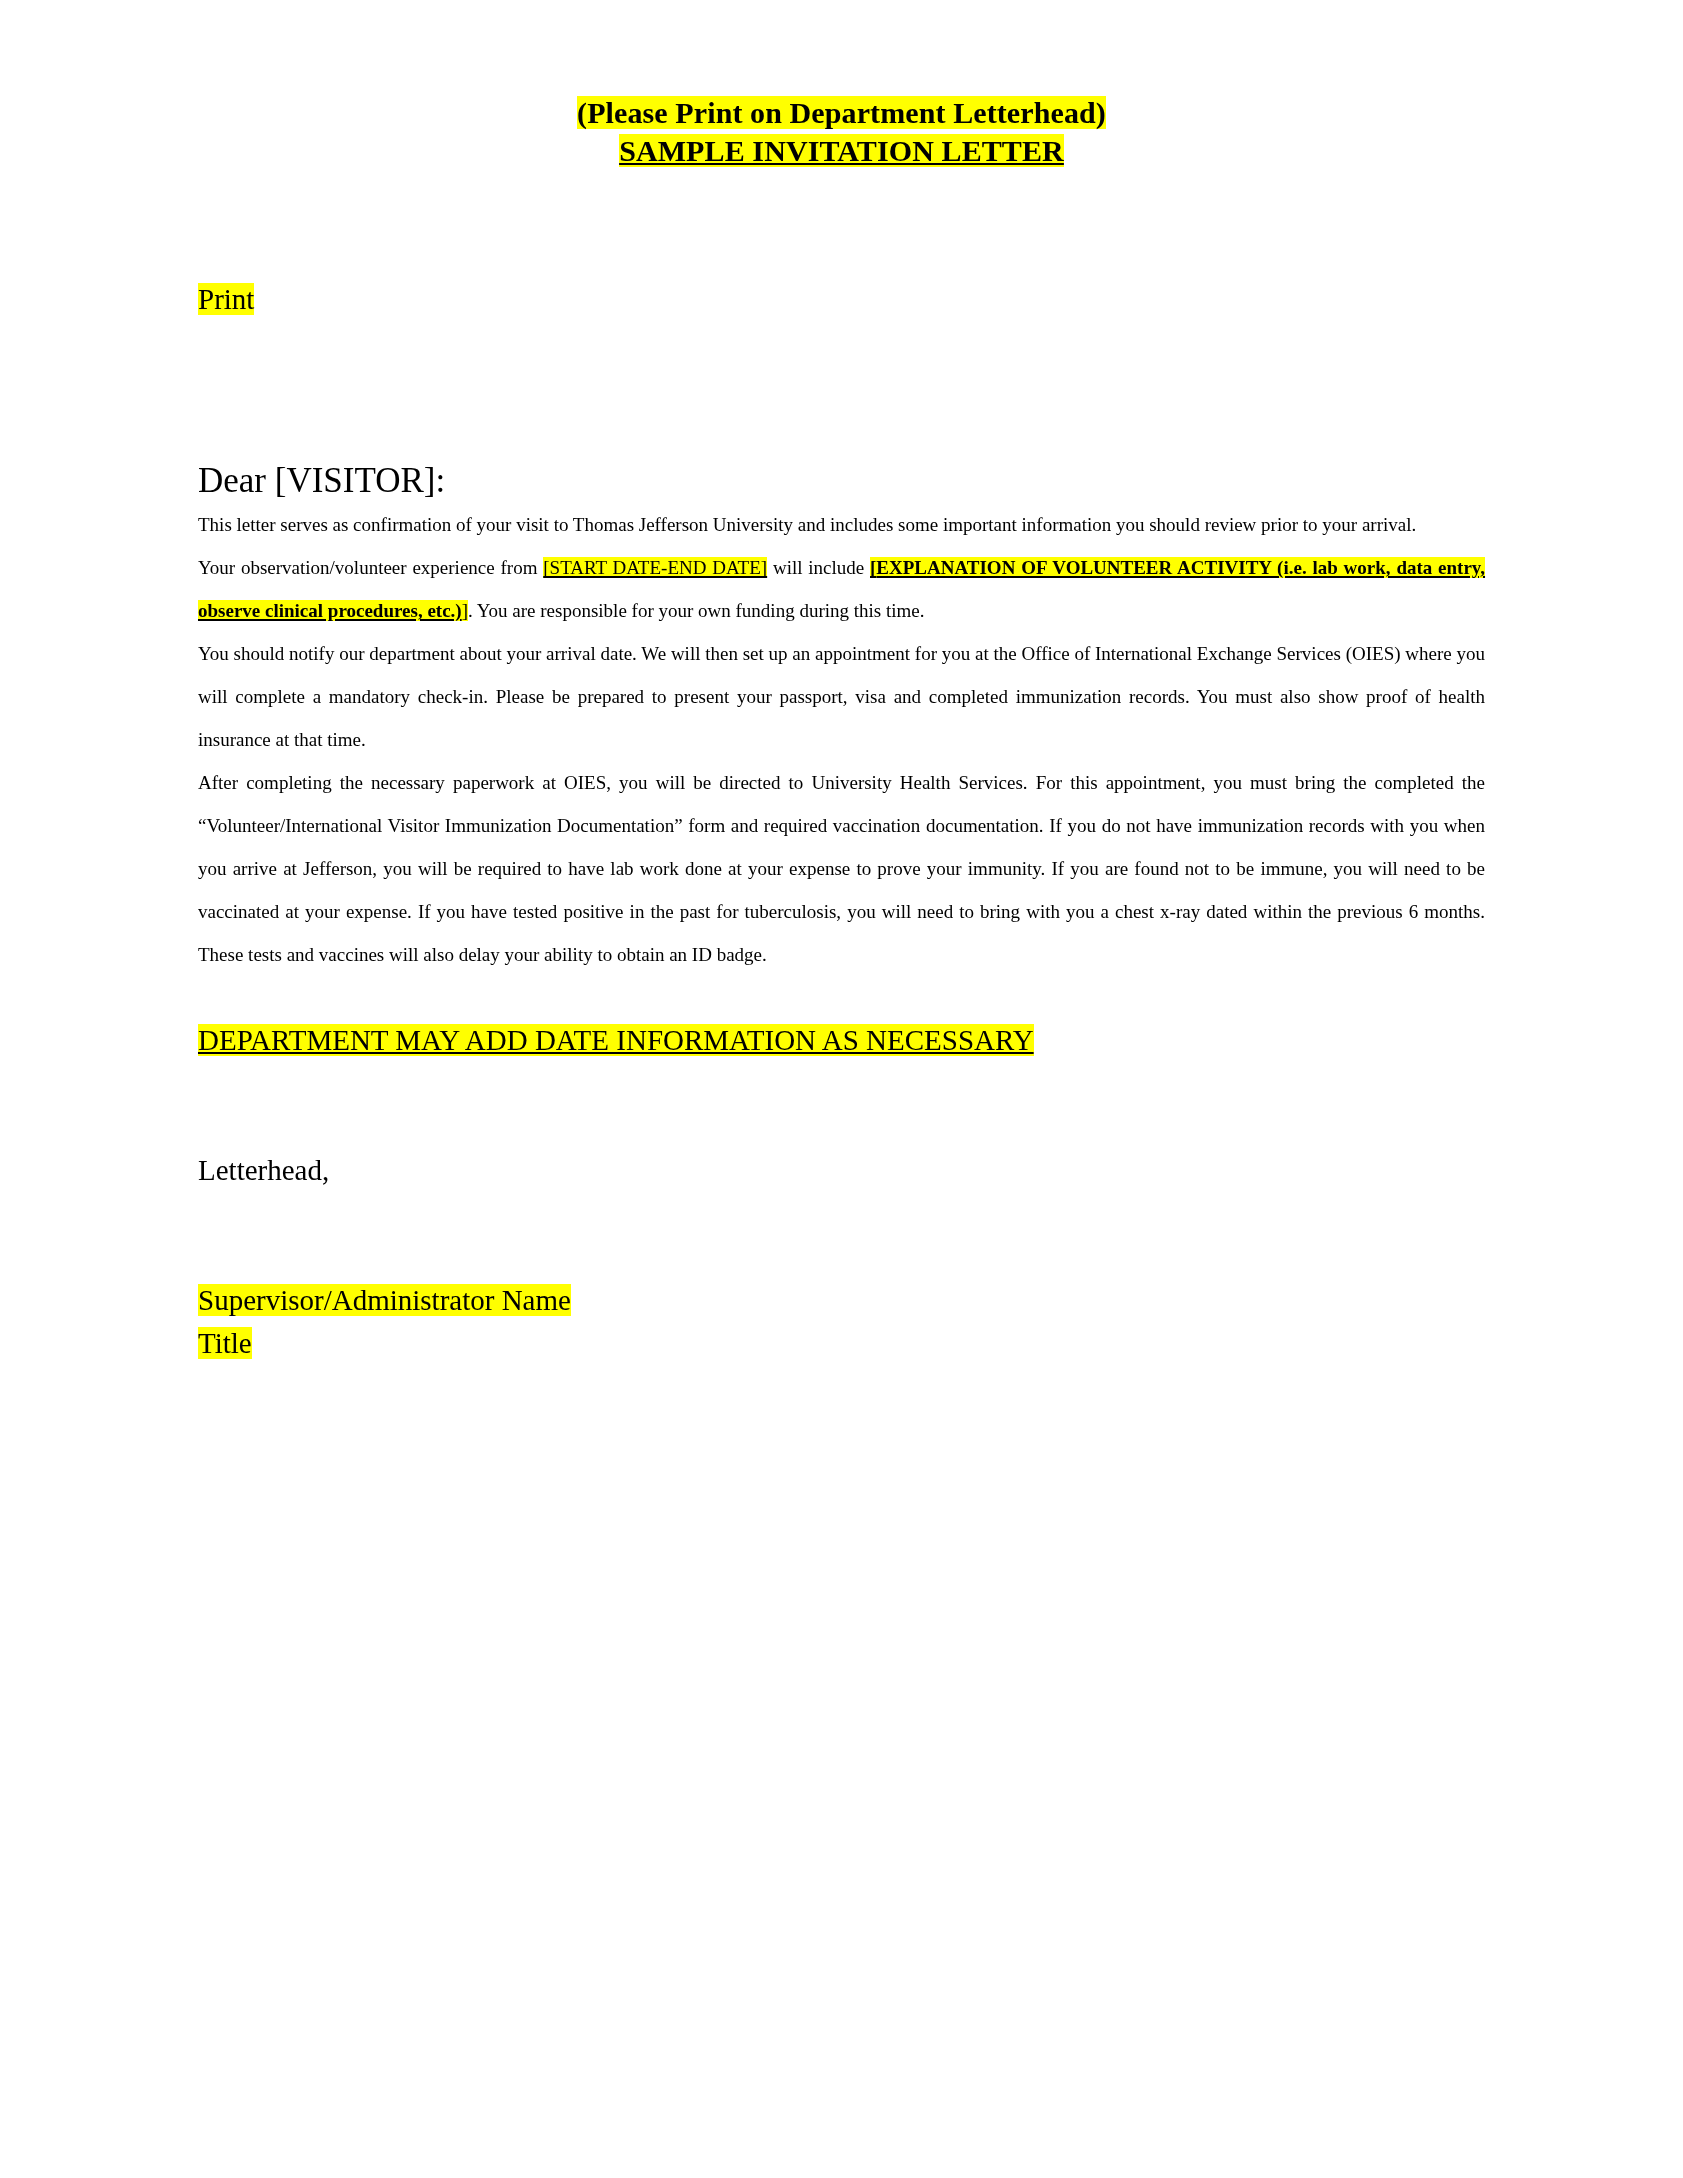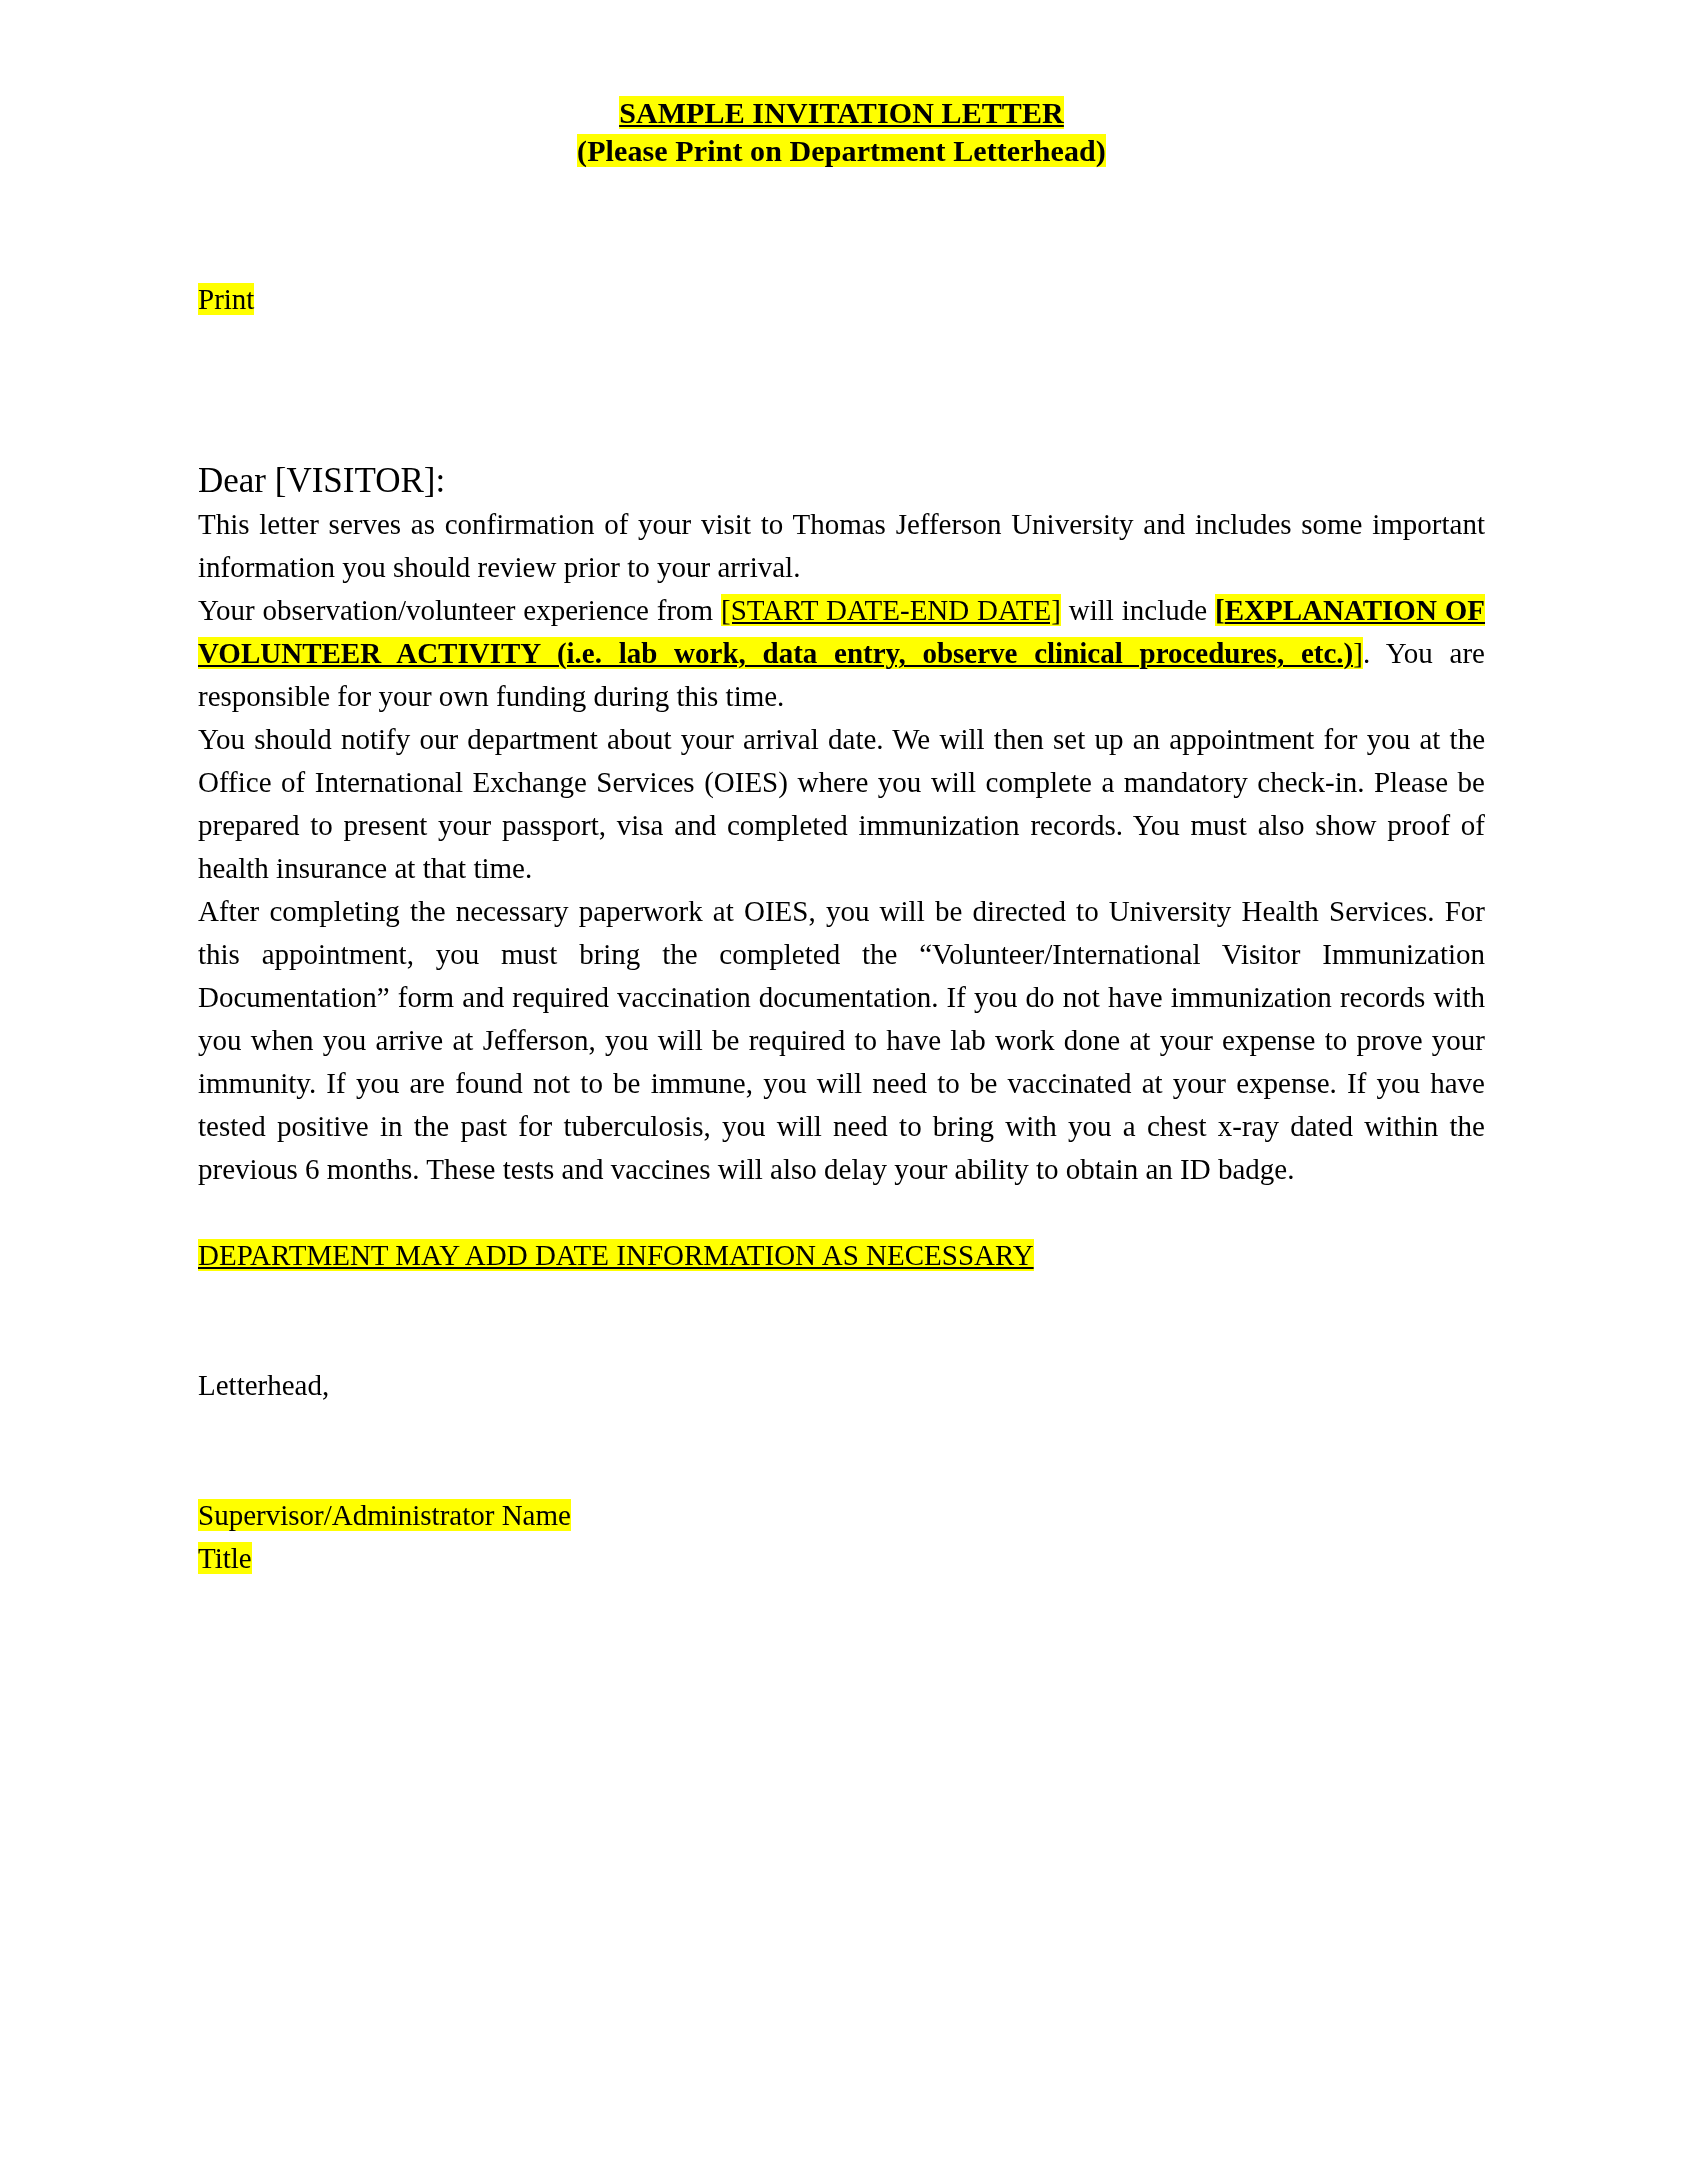--- a/index.html
+++ b/index.html
@@ -63,21 +63,21 @@
     line-height: 1.3;
   }
 
   .salutation {
     margin-top: 139px;
     font-size: 35px;
     line-height: 1.3;
   }
 
   p.body-par {
-    font-size: 29px;
+    font-size: 19px;
     line-height: 43px;
     text-align: justify;
     text-justify: inter-word;
     margin: 0;
     padding: 0;
   }
 
   .par-spacer-1 { margin-top: 42px; }
   .par-spacer-2 { margin-top: 43px; }
 
@@ -105,22 +105,22 @@
     background-color: #ffff00;
   }
 </style>
 </head>
 <body>
 
 <div class="page">
   <div class="content">
 
     <div class="title-block">
+      <div class="title-line"><span class="hl">(Please Print on Department Letterhead)</span></div>
       <div class="title-line"><span class="hl ul">SAMPLE INVITATION LETTER</span></div>
-      <div class="title-line"><span class="hl">(Please Print on Department Letterhead)</span></div>
     </div>
 
     <div class="date-line"><span class="hl">Print</span></div>
 
     <div class="salutation">Dear [VISITOR]:</div>
 
     <p class="body-par par-spacer-1">This letter serves as confirmation of your visit to Thomas Jefferson University and includes some important information you should review prior to your arrival.</p>
 
     <p class="body-par par-spacer-2"><span>Your observation/volunteer experience from </span><span class="hl ul">[START DATE-END DATE]</span><span> will include </span><span class="hl b ul">[</span><span class="hl b ul">EXPLANATION OF  VOLUNTEER ACTIVITY (i.e. lab work, data entry, observe clinical procedures, etc.)</span><span class="hl">]</span><span>.   You are responsible for your own funding during this time.</span></p>
 

